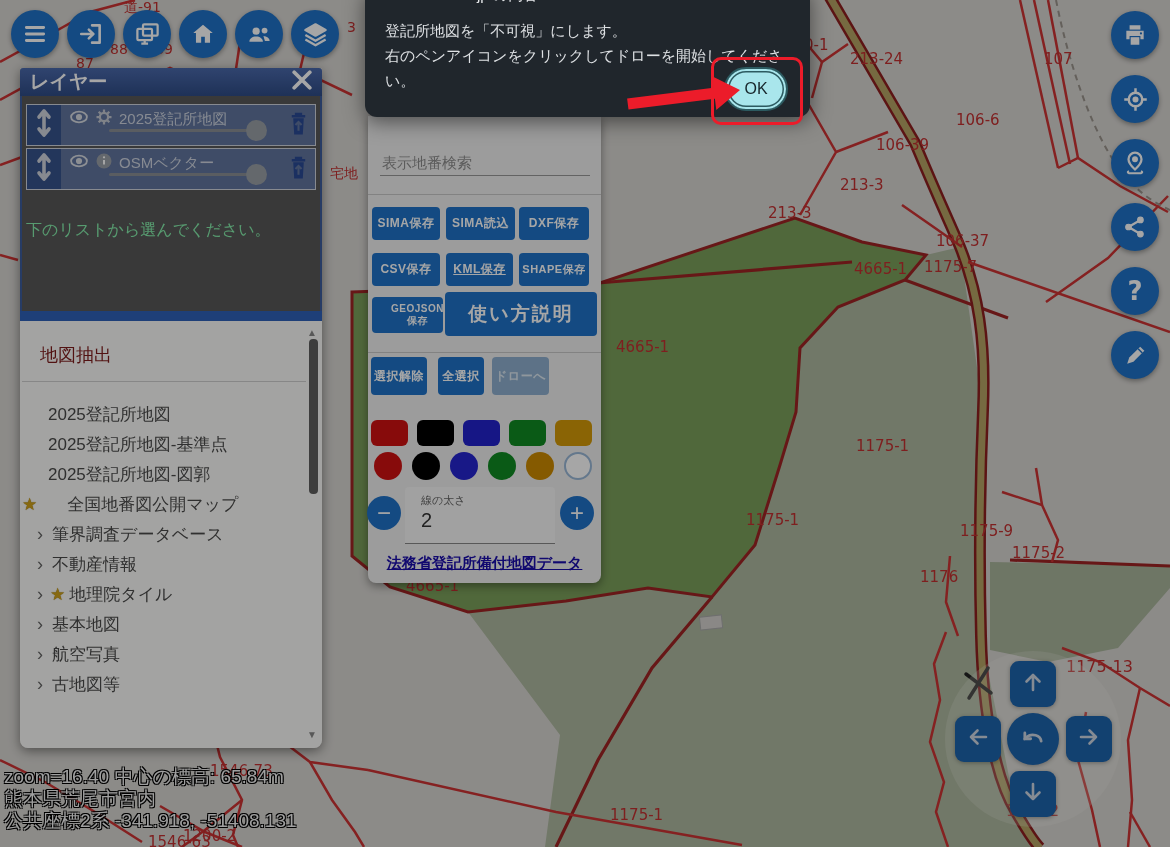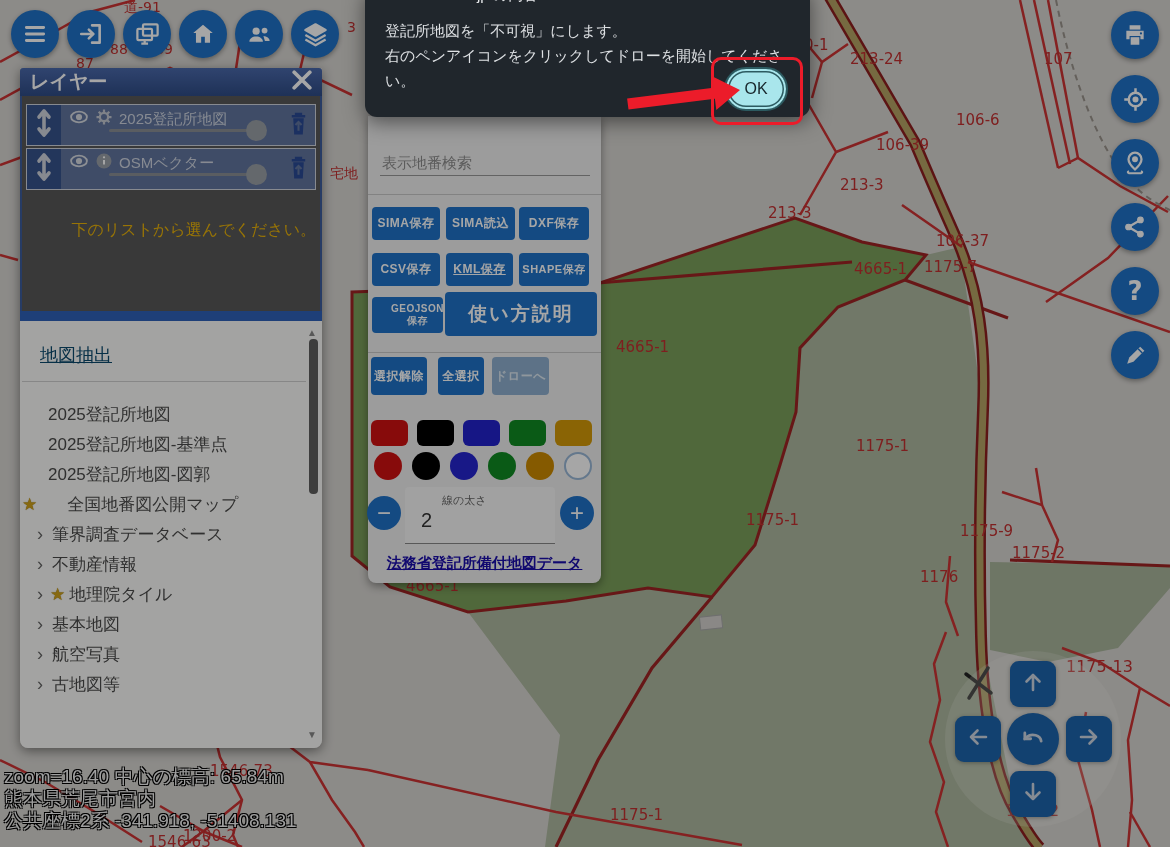--- a/index.html
+++ b/index.html
@@ -23,24 +23,24 @@
     height:215px;position:relative;padding:0;}
   .layer-row{position:absolute;left:4px;right:4px;height:40px;background:#61759f;
     border:1px solid #cfd4dd;display:flex;}
   .lr-updown{width:34px;background:#37538d;display:flex;align-items:center;justify-content:center;}
   .lr-main{flex:1;position:relative;}
   .lr-line{position:absolute;left:8px;top:3px;display:flex;align-items:center;gap:6px;}
   .lr-label{color:#cfd5e0;font-size:15px;white-space:nowrap;}
   .lr-slider{position:absolute;left:48px;right:18px;top:24px;height:3px;background:#8a8f96;border-radius:2px;}
   .lr-knob{position:absolute;right:-4px;top:-9px;width:21px;height:21px;border-radius:50%;background:#9aa0a6;}
   .lr-trash{width:34px;display:flex;align-items:center;justify-content:center;}
-  .lp-hint{position:absolute;left:4px;right:4px;top:124px;text-align:right;color:#eab308;font-size:16px;}
+  .lp-hint{position:absolute;left:4px;right:4px;top:124px;text-align:left;color:#86efac;font-size:16px;}
   .lp-bluebar{height:10px;background:#2e62b8;}
   .lp-list{background:#fbfbf9;height:427px;position:relative;border-radius:0 0 8px 8px;overflow:hidden;}
-  .lp-section{position:absolute;left:20px;top:22px;font-size:18px;color:#0c4a6e;text-decoration:underline;}
+  .lp-section{position:absolute;left:20px;top:22px;font-size:18px;color:#7f1d1d;}
   .lp-div{position:absolute;left:2px;right:16px;top:60px;border-top:1px solid #cfcfcf;}
   .lp-items{position:absolute;left:0;top:78px;right:22px;}
   .list-item{height:30px;display:flex;align-items:center;font-size:17px;color:#4a4a4a;cursor:pointer;}
   .list-item .chev{width:11px;margin-left:17px;color:#666;font-size:18px;}
   .list-item .star{color:#cfa21b;font-size:17px;margin-left:2px;margin-right:2px;text-shadow:0 0 1px #7a5c00;}
   .list-item .lbl{margin-left:4px;}
   .list-item:not(:has(.chev)) .lbl{margin-left:28px;}
   .list-item:has(.chev):has(.star) .lbl{margin-left:2px;}
   .lp-scroll-up{position:absolute;right:5px;top:6px;font-size:10px;color:#888;}
   .lp-scroll-dn{position:absolute;right:5px;bottom:8px;font-size:10px;color:#888;}
@@ -59,21 +59,21 @@
   .tb.disabled{background:#8fb0cf;color:#dde8f2;cursor:default;}
   .swr{width:37px;height:26px;border-radius:6px;}
   .swc{width:28px;height:28px;border-radius:50%;}
   .swc.white{border:2px solid #9ab8d8;box-sizing:border-box;}
   #palette-rects{position:absolute;left:3px;top:304px;display:flex;gap:9px;}
   #palette-circles{position:absolute;left:6px;top:336px;display:flex;gap:10px;}
   .stepper-btn{position:absolute;width:34px;height:34px;border-radius:50%;background:#1f72c8;color:#fff;
     font-size:24px;display:flex;align-items:center;justify-content:center;cursor:pointer;line-height:1;}
   .lw-box{position:absolute;left:37px;top:371px;width:150px;height:56px;background:#f7f7f7;
     border-bottom:1px solid #888;border-radius:4px 4px 0 0;}
-  .lw-label{position:absolute;left:16px;top:6px;font-size:11px;color:#666;margin-left:21px;}
+  .lw-label{position:absolute;left:16px;top:6px;font-size:11px;color:#666;}
   .lw-value{position:absolute;left:16px;top:22px;font-size:20px;color:#333;}
   .tp-link{position:absolute;left:0;right:0;top:438px;text-align:center;font-size:15px;font-weight:bold;
     color:#1a0dab;text-decoration:underline;cursor:pointer;}
   
   #nav-cluster{position:absolute;left:945px;top:651px;width:176px;height:176px;z-index:10;}
   .nav-backdrop{position:absolute;left:0;top:0;width:176px;height:176px;border-radius:50%;
     background:rgba(242,242,230,0.22);}
   .nbtn{position:absolute;width:46px;height:46px;border-radius:9px;background:#1d64ad;
     display:flex;align-items:center;justify-content:center;cursor:pointer;box-shadow:0 1px 4px rgba(0,0,0,.3);}
   .nbtn.round{border-radius:50%;width:52px;height:52px;}

